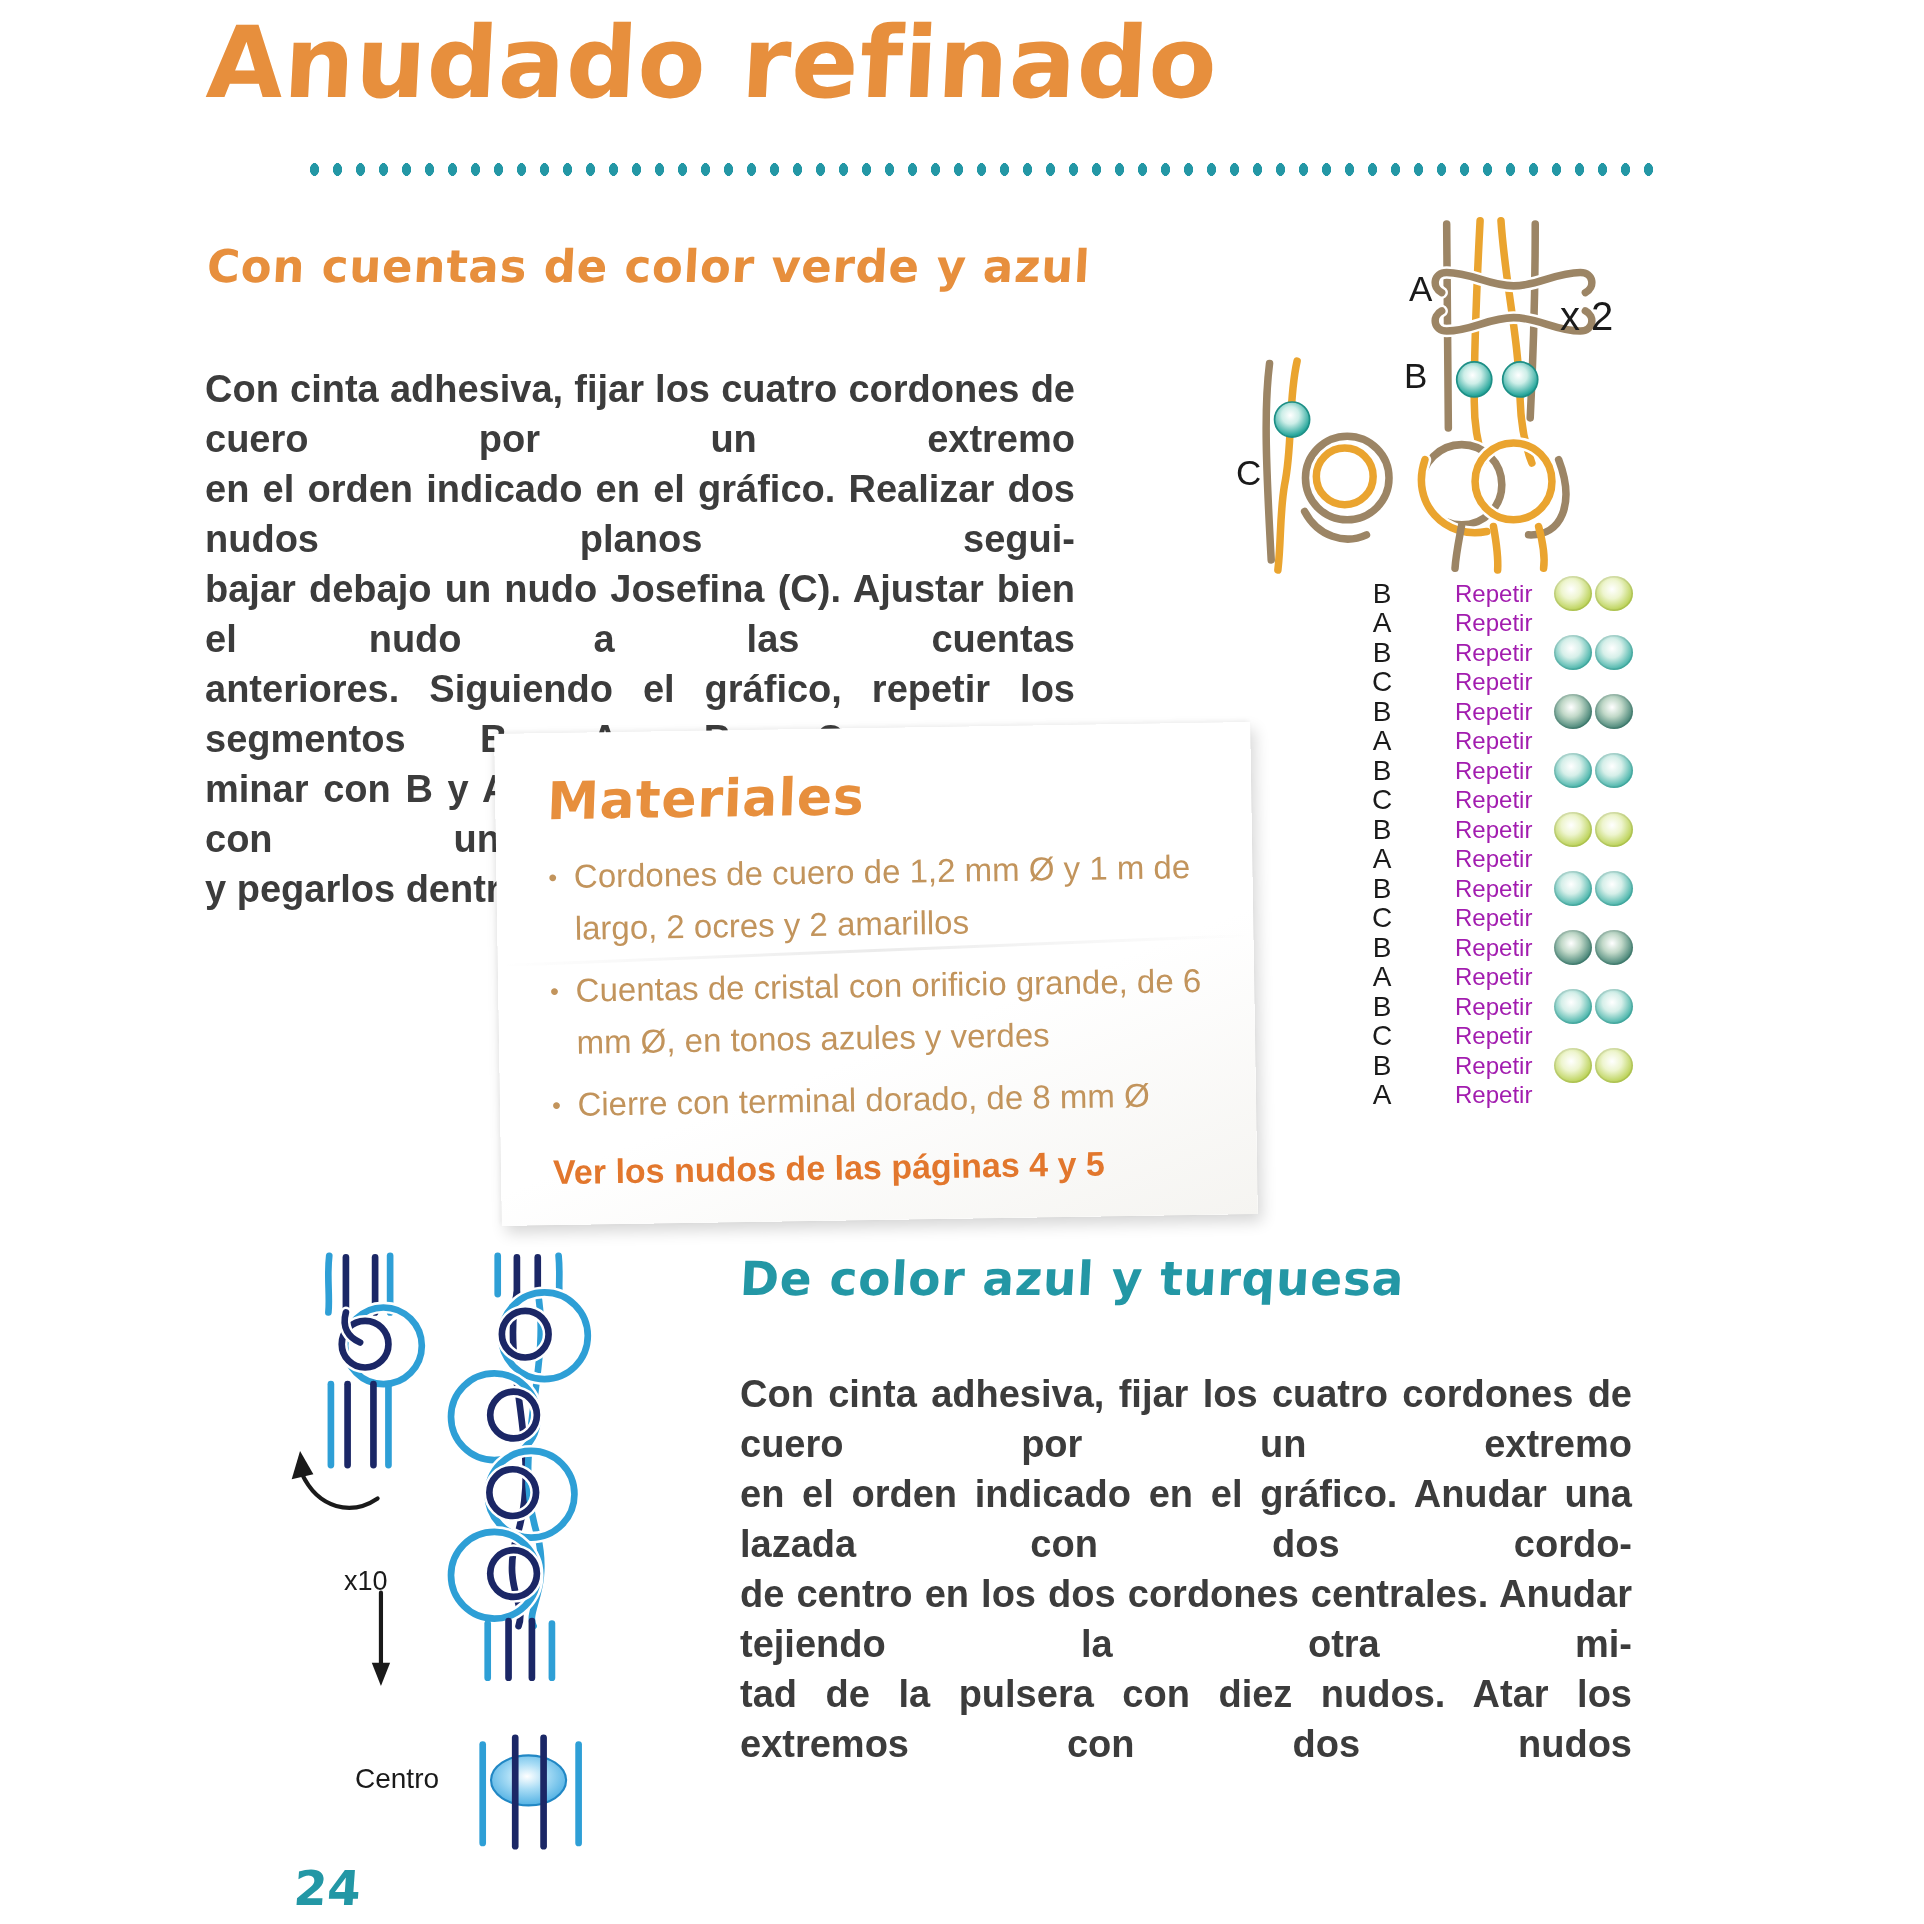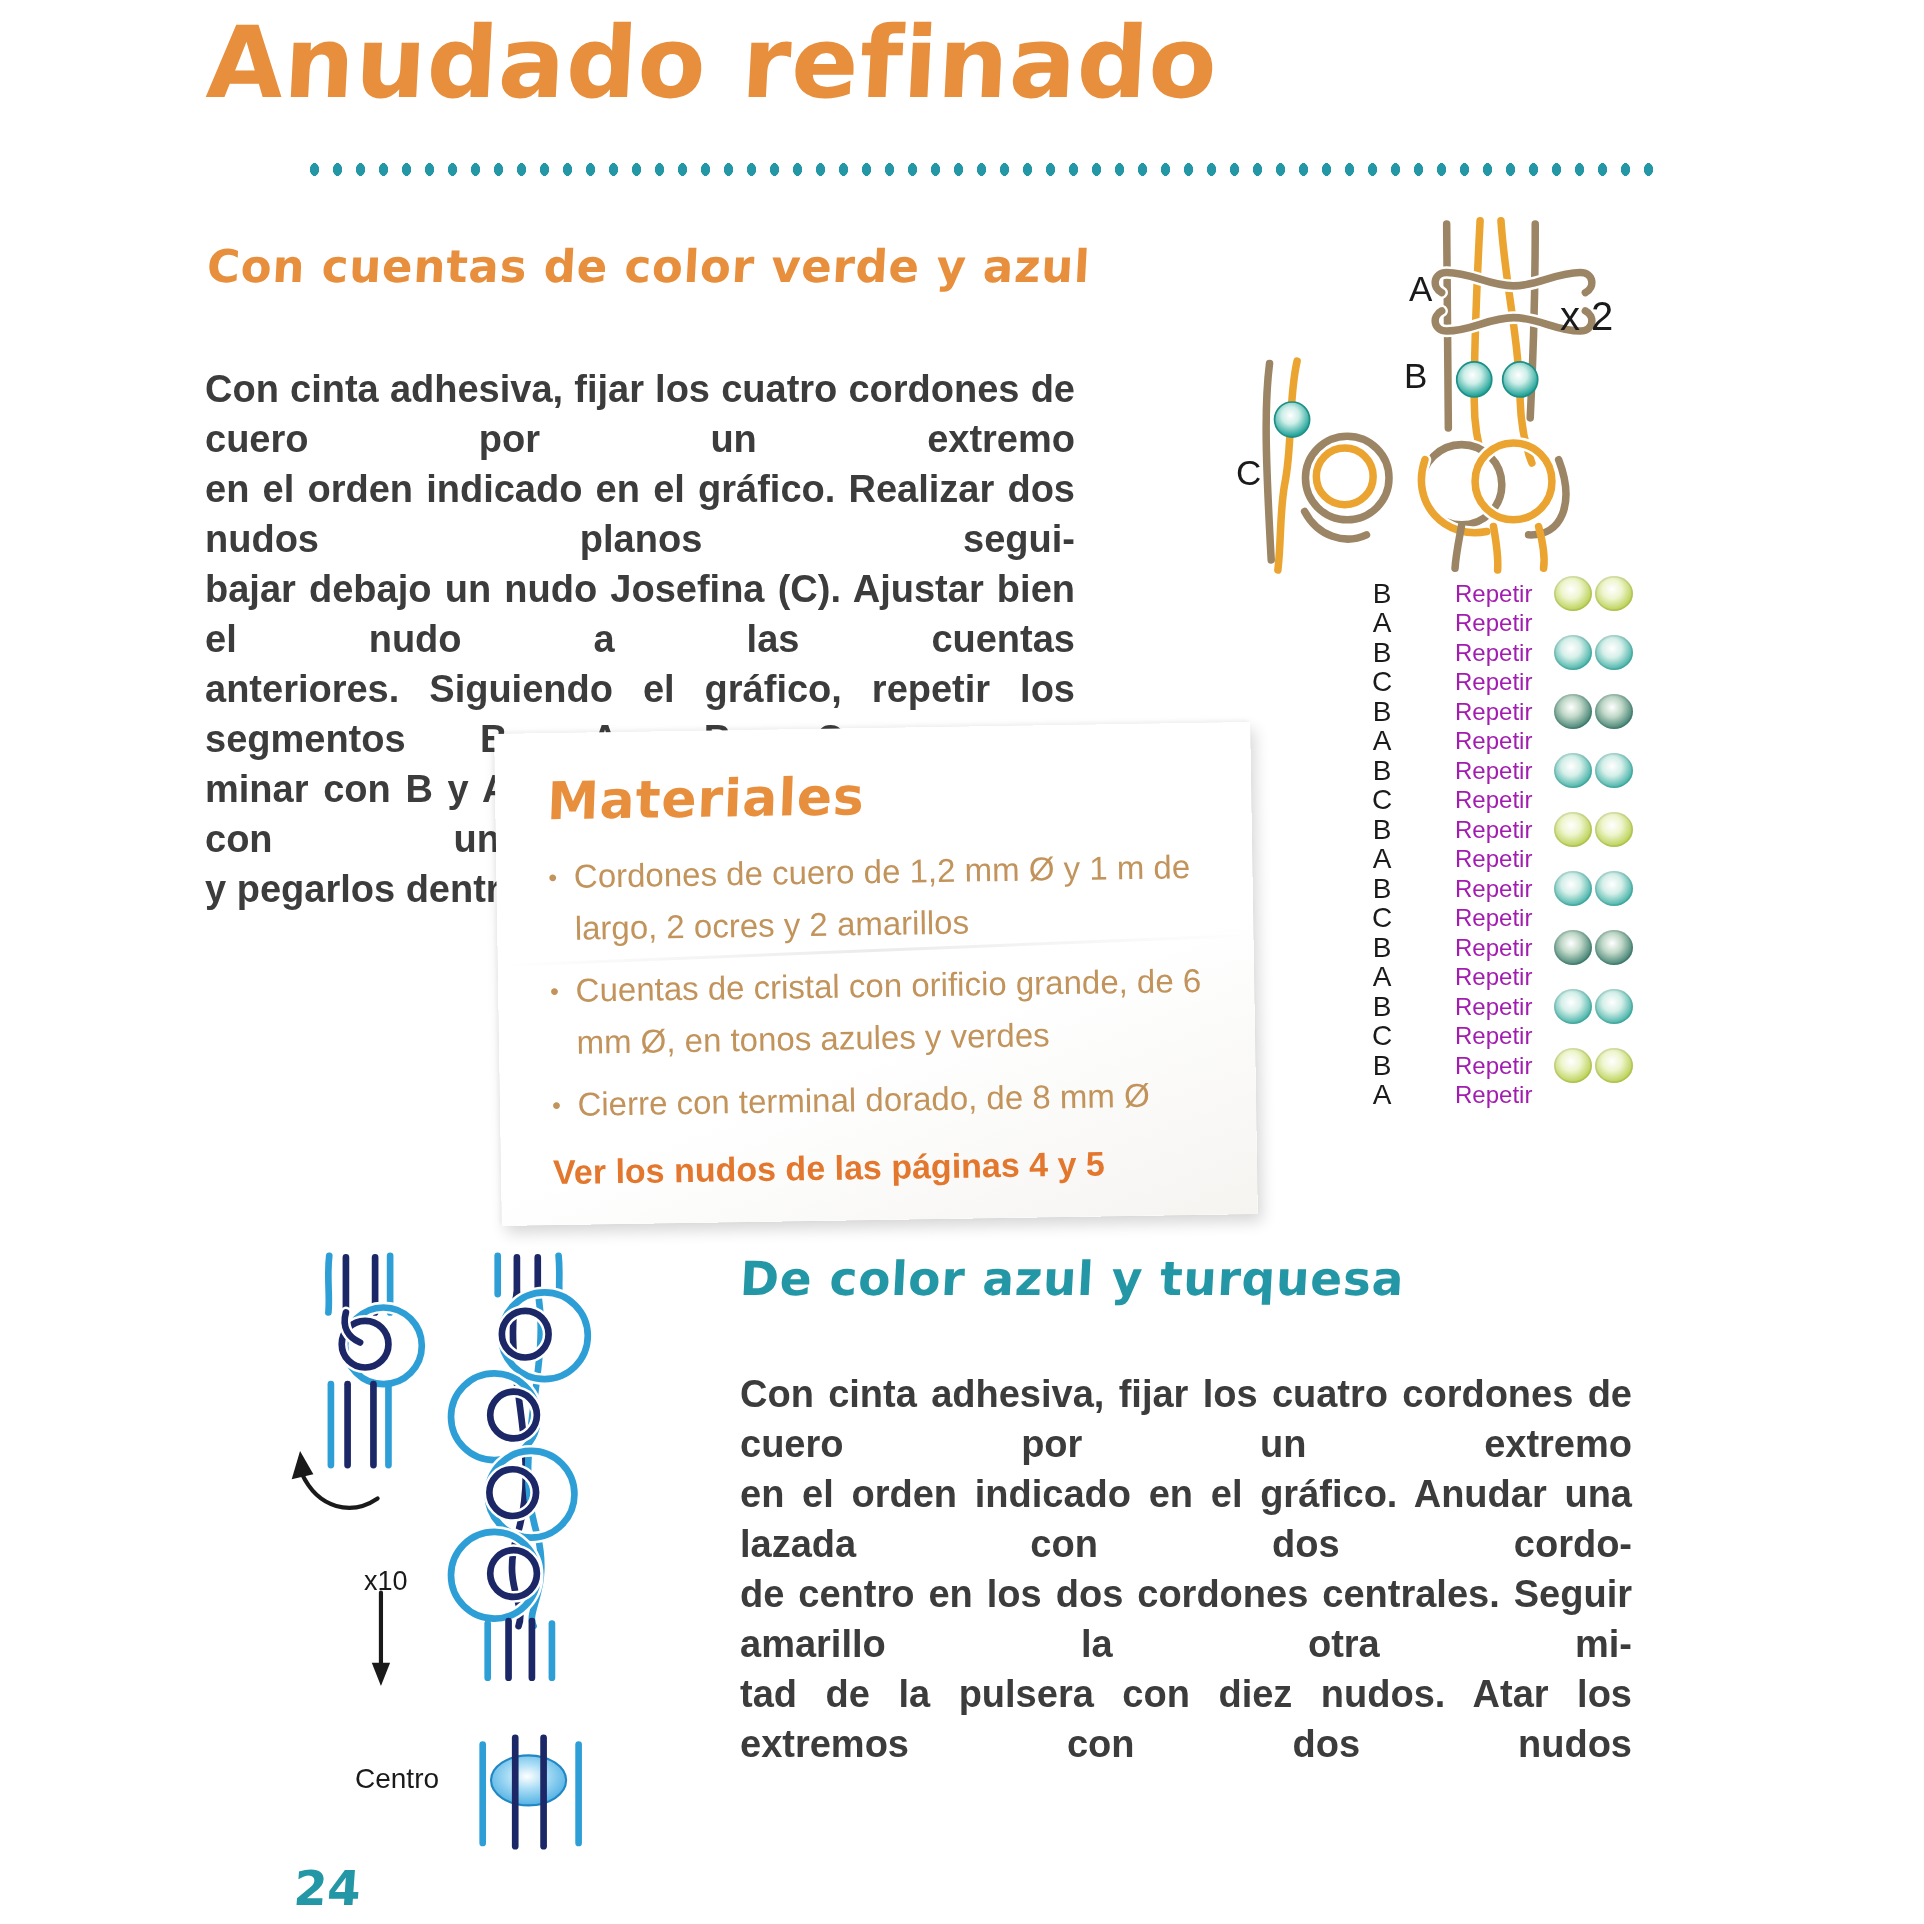--- a/index.html
+++ b/index.html
@@ -260,21 +260,21 @@
       <div class="seq-row">
         <span class="seq-letter">A</span>
         <span class="seq-action">Repetir</span>
       </div>
     </div>
 
   <div class="head2 script">De color azul y turquesa</div>
   <div class="para" id="para2">
       <div class="pline">Con cinta adhesiva, fijar los cuatro cordones de cuero por un extremo</div>
       <div class="pline">en el orden indicado en el gráfico. Anudar una lazada con dos cordo-</div>
-      <div class="pline">de centro en los dos cordones centrales. Seguir amarillo la otra mi-</div>
+      <div class="pline">de centro en los dos cordones centrales. Anudar tejiendo la otra mi-</div>
       <div class="pline">tad de la pulsera con diez nudos. Atar los extremos con dos nudos</div>
     </div>
 
   <svg style="left:250px;top:1244px;" width="392" height="609" viewBox="0 0 470 730">
     <defs>
       <radialGradient id="beadBlue" cx="48%" cy="42%" r="65%">
         <stop offset="0%" stop-color="#ffffff"></stop>
         <stop offset="40%" stop-color="#a8dcf5"></stop>
         <stop offset="100%" stop-color="#3fa8e0"></stop>
       </radialGradient>
@@ -334,19 +334,19 @@
       <path class="st-lb" stroke-width="8" d="M362,455 L362,520"></path>
 
       <path class="st-lb" stroke-width="8" d="M279,600 L279,718"></path>
       <path class="st-lb" stroke-width="8" d="M394,600 L394,718"></path>
       <ellipse cx="334" cy="643" rx="45" ry="30" fill="url(#beadBlue)" stroke="#2187c4" stroke-width="2.5"></ellipse>
       <path class="st-navy" stroke-width="8" d="M318,592 L318,722"></path>
       <path class="st-navy" stroke-width="8" d="M352,592 L352,722"></path>
     </g>
   </svg>
 
-  <span class="dlabel tiny" style="left:364px;top:1566px;">x10</span>
+  <span class="dlabel tiny" style="left:344px;top:1566px;">x10</span>
   <span class="dlabel tiny" style="left:355px;top:1763px;font-size:28px;">Centro</span>
 
   <div class="pagenum">24</div>
 
 </div>
 
 
 </body></html>

